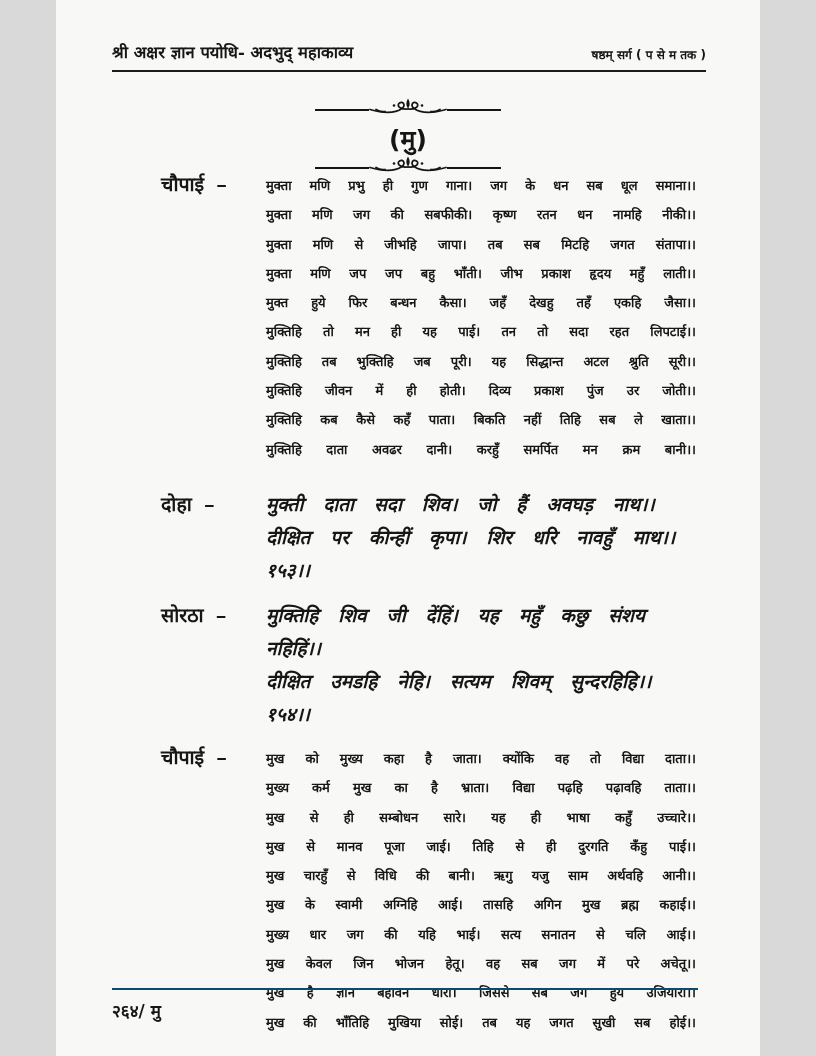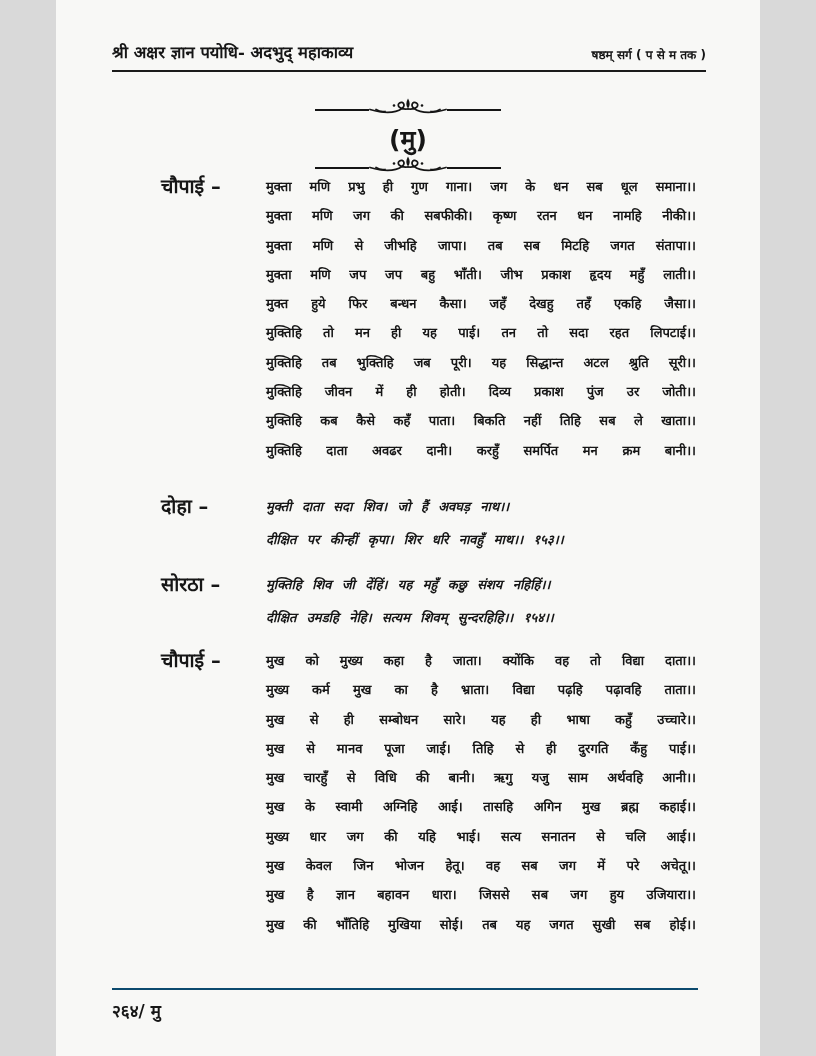--- a/index.html
+++ b/index.html
@@ -23,38 +23,38 @@
   .header .right{font-size:12px;}
 
   
   .divider-block{position:absolute;top:98px;left:0;right:0;text-align:center;}
   .flourish-row{display:flex;align-items:center;justify-content:center;}
   .flourish-row .line{width:54px;height:2px;background:#151515;}
   .marker{font-size:25px;font-weight:bold;line-height:30px;margin:3px 0 1px;}
 
   
   .content{position:absolute;top:172px;left:105px;width:535px;}
-  .section{display:flex;}
+  .section{display:flex;font-family:Liberation Mono, monospace;}
   .section-label{
     flex:0 0 105px;width:105px;
     font-weight:bold;font-size:19.5px;
   }
   .verses{flex:1;min-width:0;}
   .verse-line{font-weight:bold;}
   .chaupai{margin-bottom:25px;}
   .chaupai .section-label{line-height:29.3px;}
   .chaupai .verse-line{
     font-size:13px;line-height:29.3px;
     text-align:justify;text-align-last:justify;
   }
   .doha{margin-bottom:12px;}
   .doha .section-label{line-height:33px;}
   .doha .verses{font-style:italic;}
   .doha .verse-line{
-    font-size:13px;line-height:33px;
+    font-size:19px;line-height:33px;
     word-spacing:0.45em;
   }
   .section:last-child{margin-bottom:0;}
 
   
   .footer{
     position:absolute;top:988px;left:56px;right:62px;
     border-top:2px solid #0c4a6e;
     padding-top:9px;
     font-weight:bold;font-size:17px;

